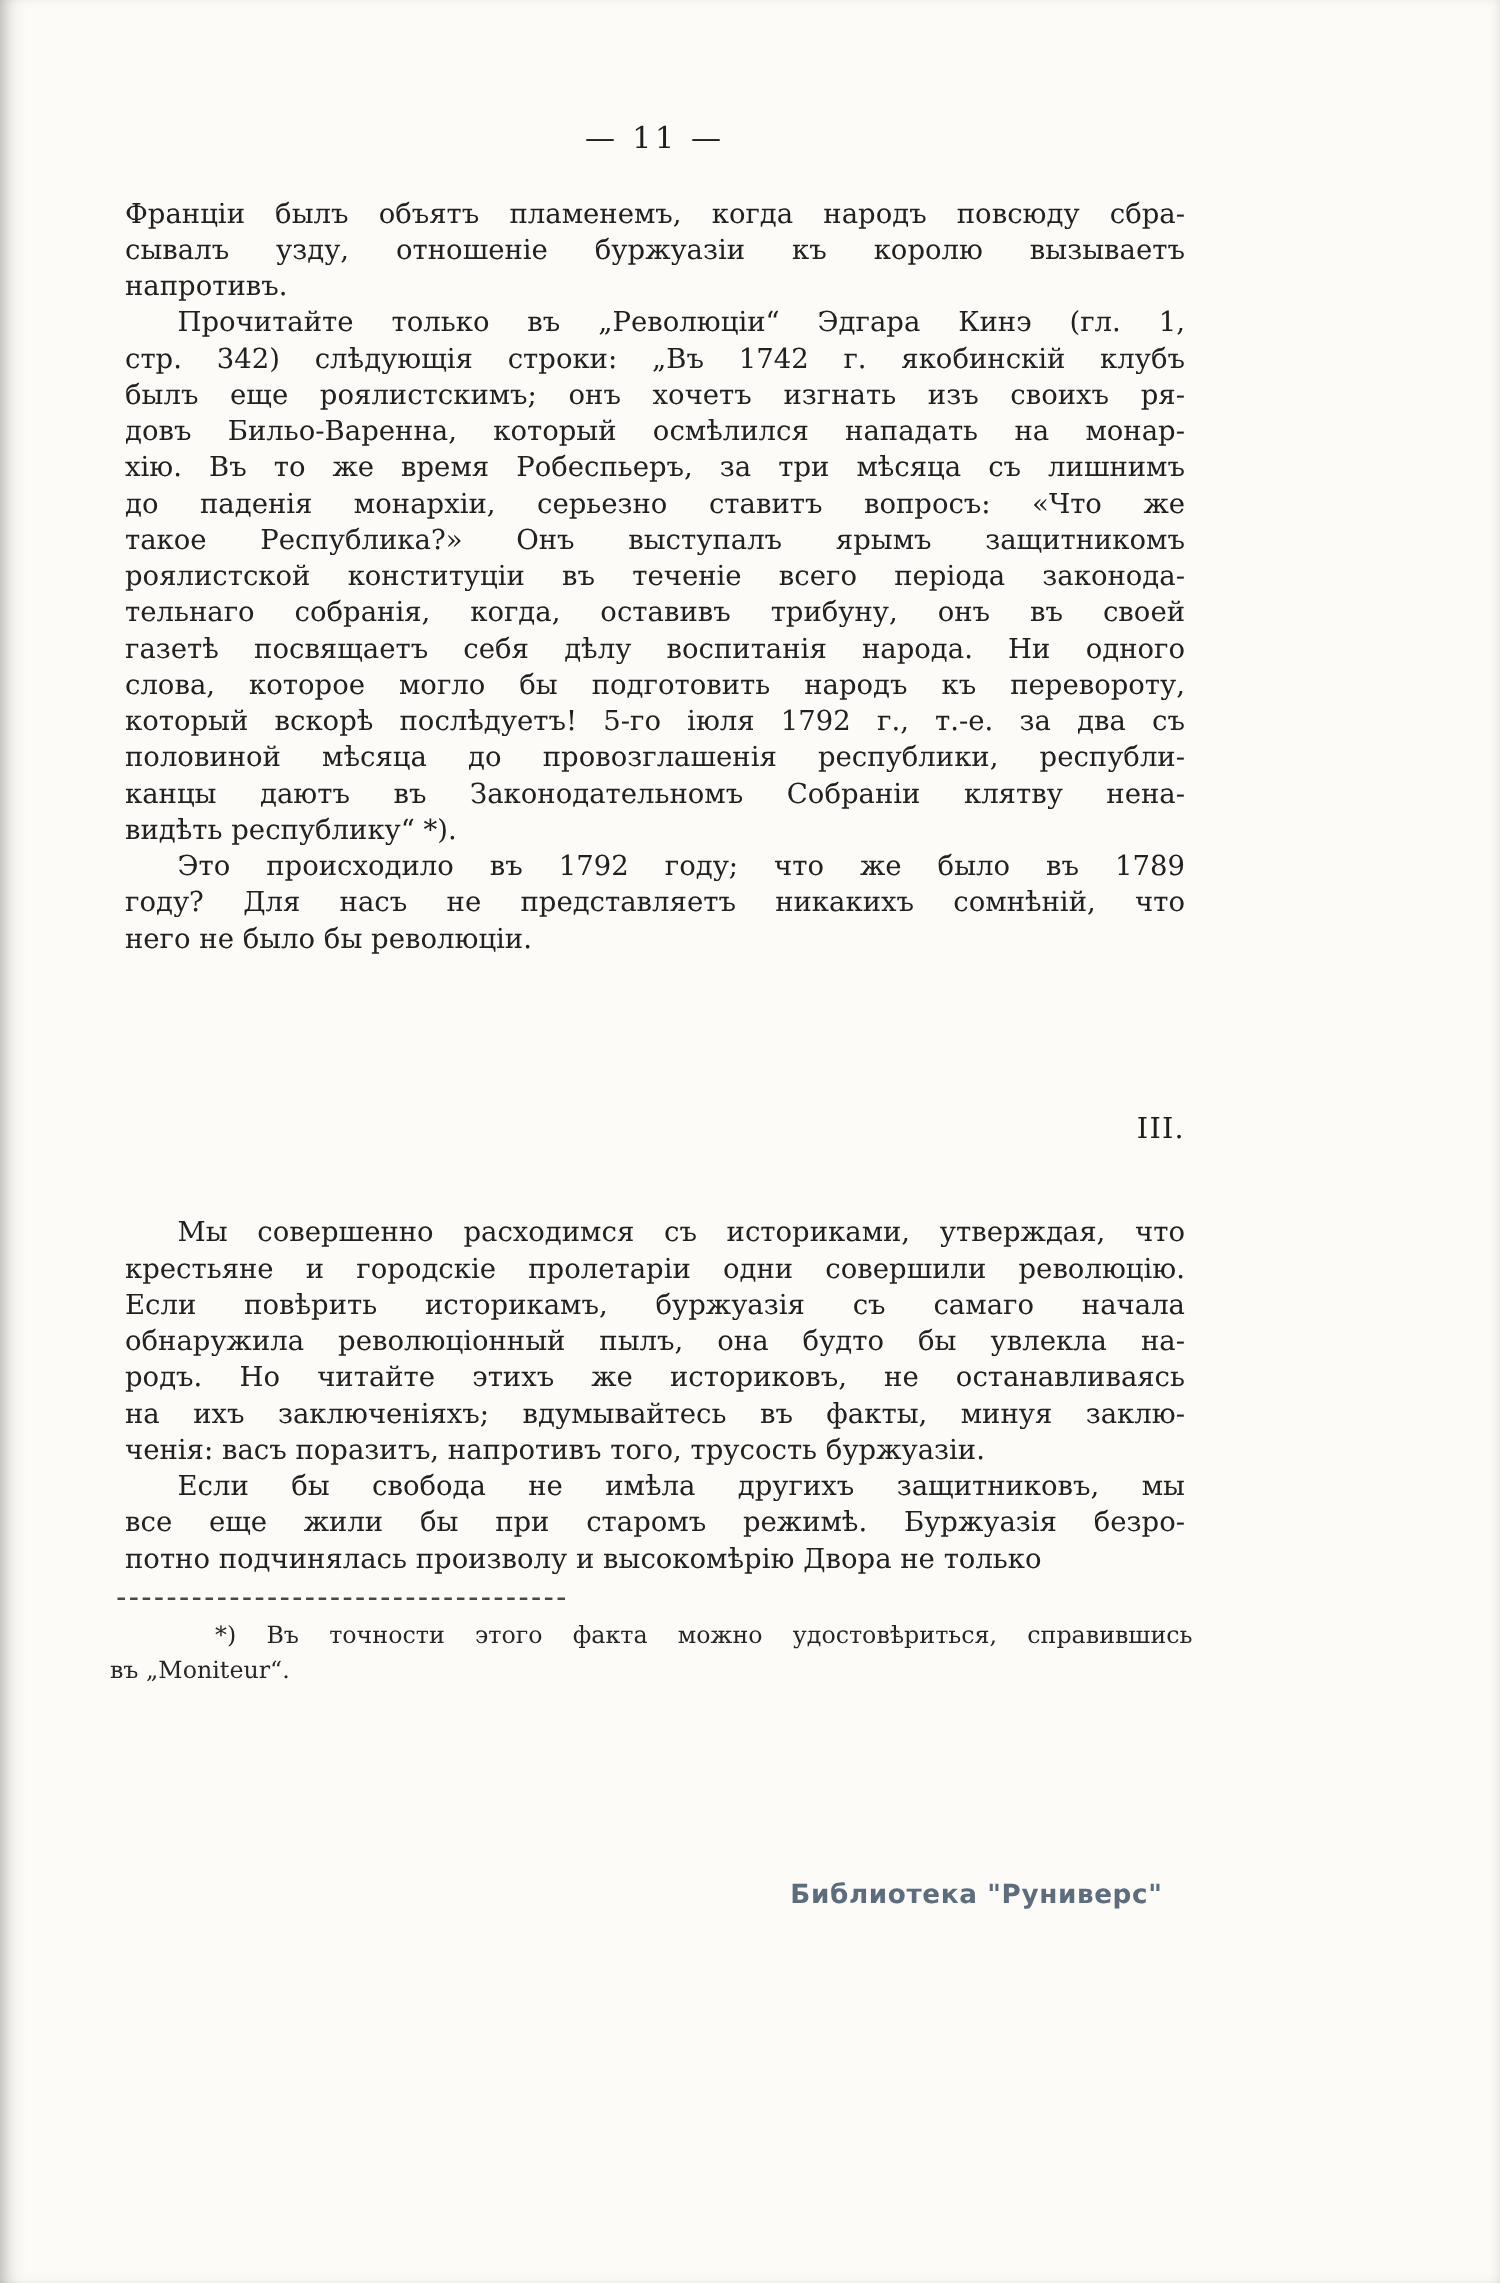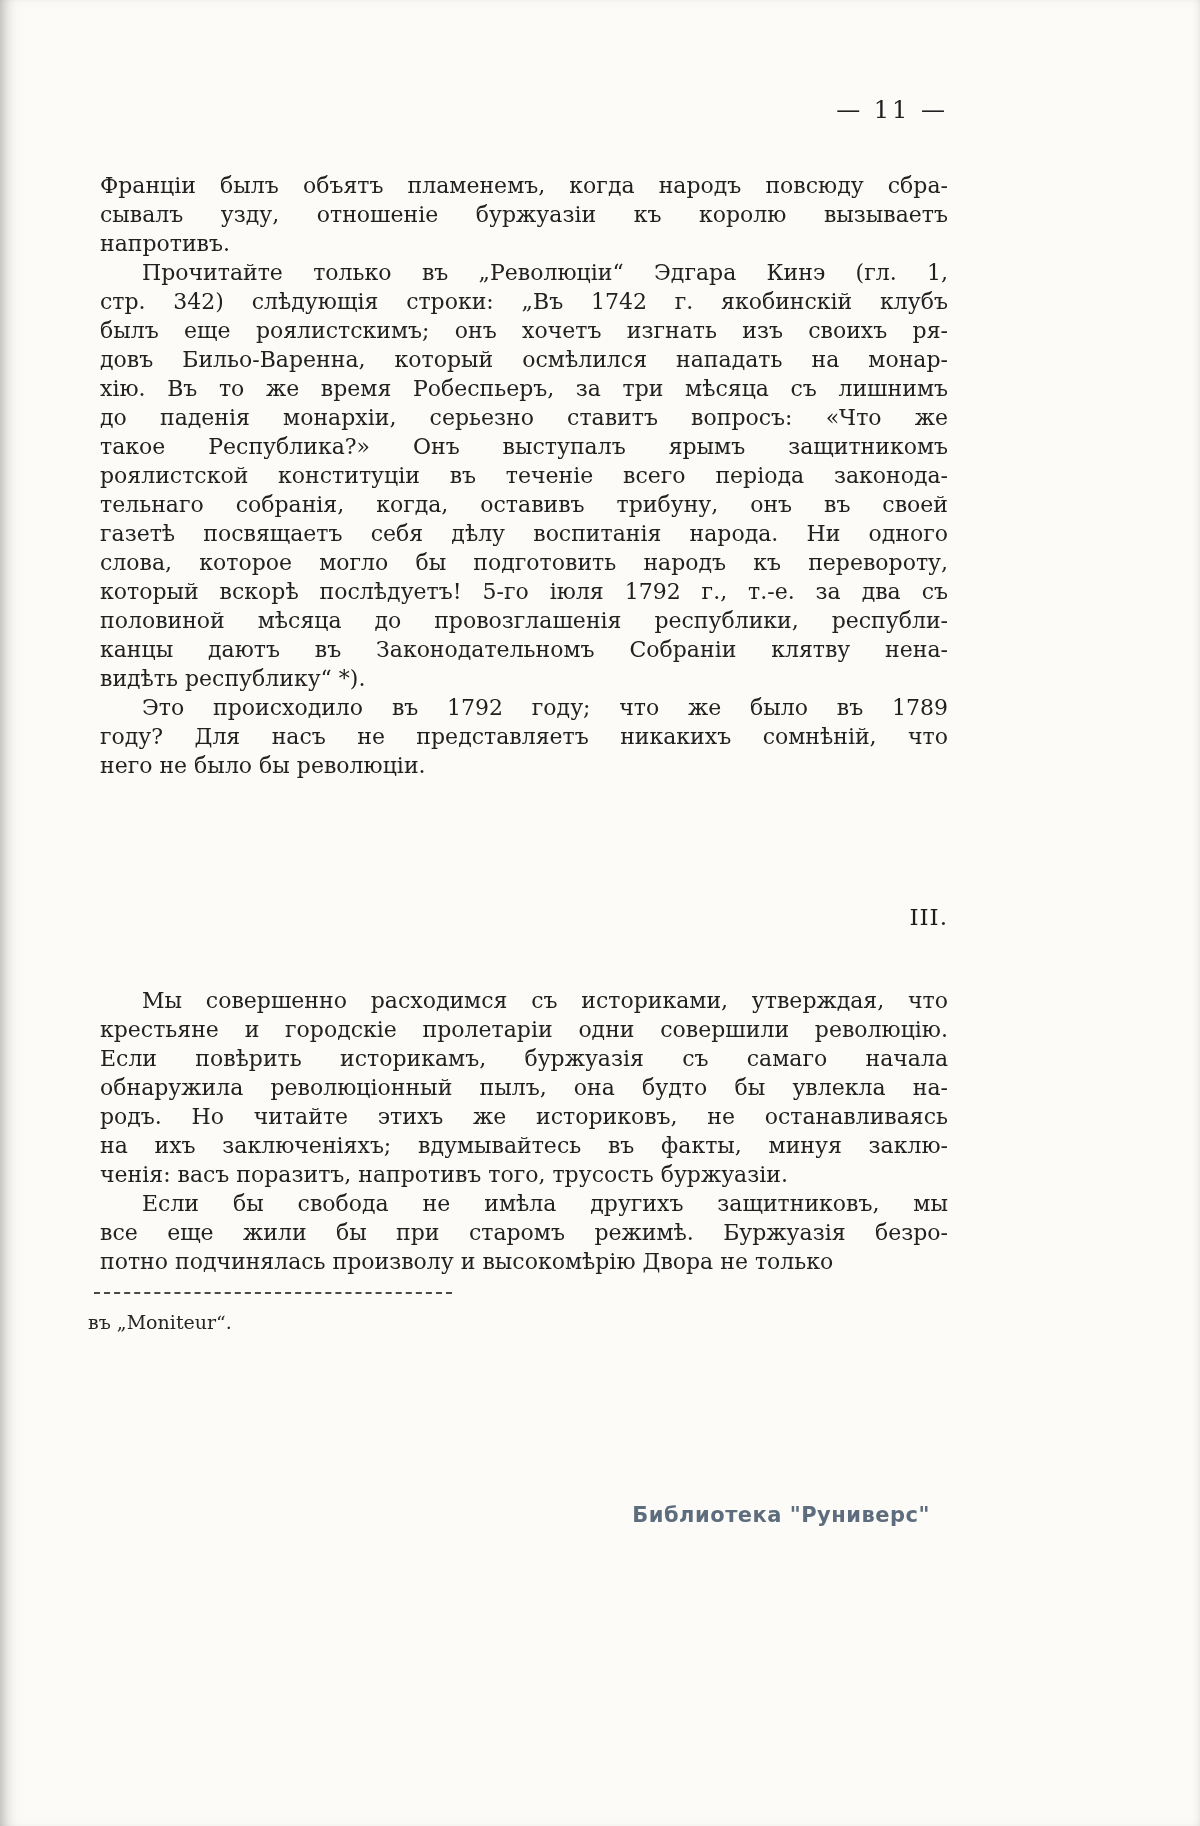--- a/index.html
+++ b/index.html
@@ -15,25 +15,25 @@
     color: #1e1e1e;
     overflow: hidden;
     box-shadow: inset 14px 0 18px -14px rgba(60,58,52,.55), inset -6px 0 10px -8px rgba(60,58,52,.25);
   }
   .text-block {
     position: absolute;
     left: 100px; top: 95px;
     width: 848px;
   }
   .page-header {
-    text-align: right;
+    text-align: center;
     font-size: 24px;
     line-height: 30px;
     letter-spacing: 3px;
-    margin-bottom: 46px;
+    margin-bottom: 32px;
     color: #202020;
   }
   .paragraph { margin: 0; }
   .line {
     font-size: 22px;
     line-height: 29px;
     text-align: justify;
     text-align-last: justify;
     white-space: normal;
     color: #212121;
@@ -120,17 +120,18 @@
           <div class="line last">ченія: васъ поразитъ, напротивъ того, трусость буржуазіи.</div>
         </div>
         <div class="paragraph">
           <div class="line first">Если бы свобода не имѣла другихъ защитниковъ, мы</div>
           <div class="line">все еще жили бы при старомъ режимѣ. Буржуазія безро-</div>
           <div class="line last">потно подчинялась произволу и высокомѣрію Двора не только</div>
         </div>
       </div>
     <div class="footnote-rule"></div>
     <div id="footnote" class="footnote">
+        <div class="fn-line first">*) Въ точности этого факта можно удостовѣриться, справившись</div>
         <div class="fn-line last">въ „Moniteur“.</div>
       </div>
   </div>
   <div class="watermark">Библиотека "Руниверс"</div>
 </div>
 
 </body></html>

